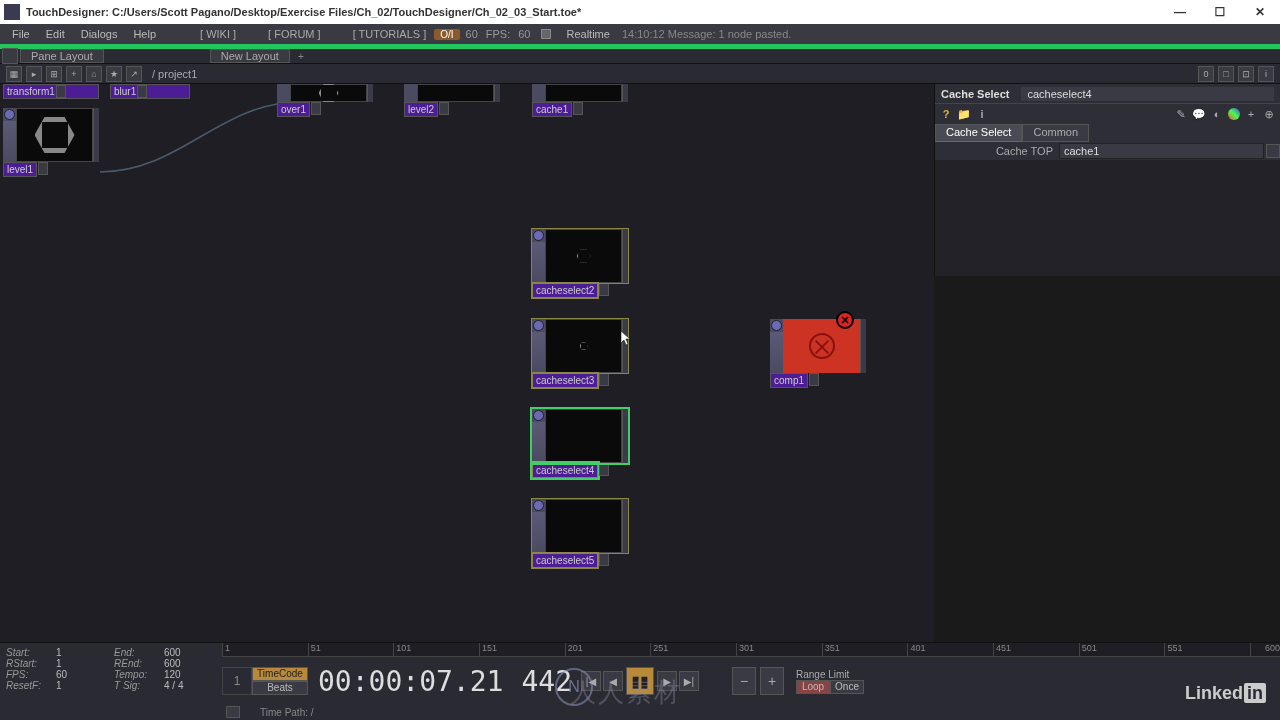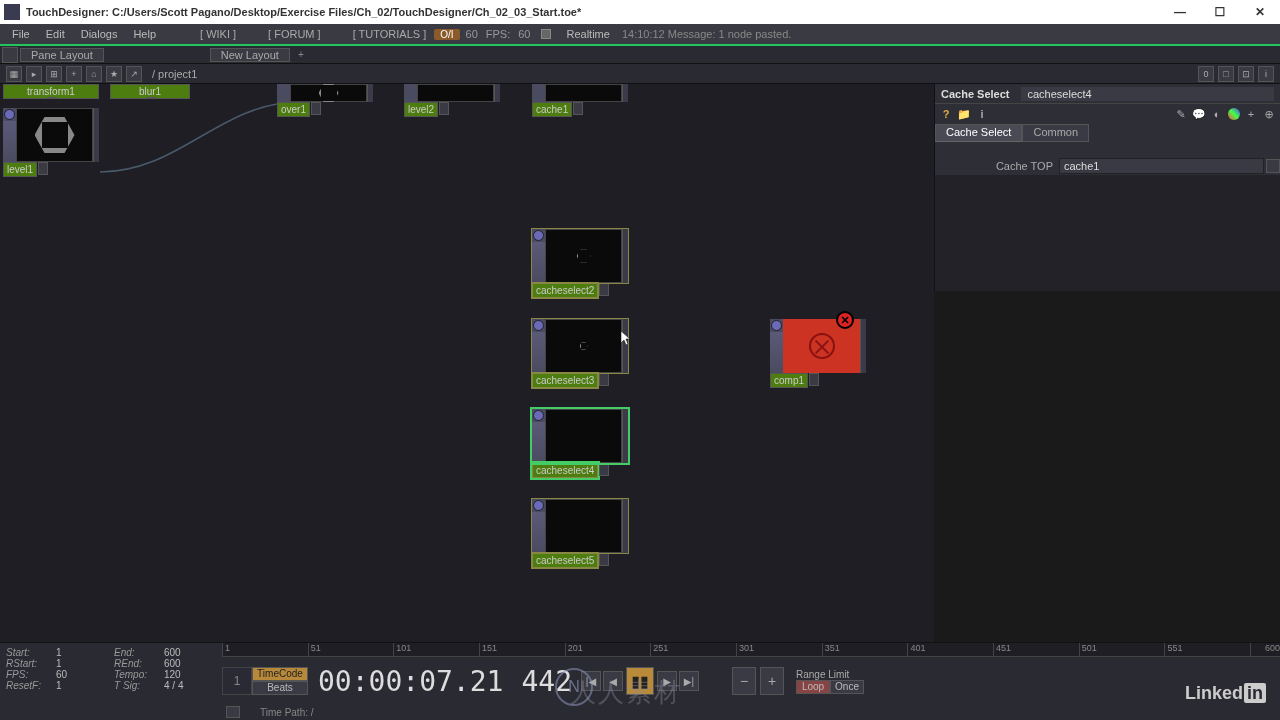--- a/index.html
+++ b/index.html
@@ -15,39 +15,39 @@
 .menubar { height: 20px; background: #3a3a42; display: flex; align-items: center; padding: 0 4px; font-size: 11px; color: #bbb; }
 .menu-item { padding: 0 8px; cursor: pointer; }
 .menu-link { padding: 0 6px; cursor: pointer; color: #aaa; }
 .menu-toggle { padding: 0 6px; background: #8a5a2a; color: #fff; border-radius: 2px; margin: 0 2px; font-size: 10px; }
 .menu-fps { padding: 0 4px; color: #999; }
 .menu-msg { padding: 0 6px; color: #888; }
 .realtime-check { display: inline-flex; align-items: center; gap: 16px; margin: 0 6px; }
 .checkbox { width: 10px; height: 10px; background: #666; border: 1px solid #888; }
 
 
-.panebar { height: 20px; background: #2a2a32; display: flex; align-items: center; font-size: 11px; color: #aaa; border-top: 2px solid #22c55e; border-bottom: 1px solid #111; }
+.panebar { height: 20px; background: #2a2a32; display: flex; align-items: center; font-size: 11px; color: #aaa; border-top: 5px solid #22c55e; border-bottom: 1px solid #111; }
 .pane-btn { width: 16px; height: 16px; margin: 0 2px; background: #3a3a42; border: 1px solid #555; }
 .pane-label { padding: 0 10px; border: 1px solid #555; background: #3a3a42; margin-right: 6px; }
 
 
 .pathbar { height: 20px; background: #2a2a32; display: flex; align-items: center; font-size: 11px; color: #aaa; padding: 0 4px; border-bottom: 1px solid #111; }
 .path-btn { width: 16px; height: 16px; margin: 0 2px; background: #3a3a42; border: 1px solid #555; display: flex; align-items: center; justify-content: center; font-size: 9px; }
 .path-text { padding: 0 8px; }
 
 
 .network { position: absolute; left: 0; top: 84px; right: 346px; bottom: 78px; background: #1e1e24; overflow: hidden; }
 .node { position: absolute; width: 96px; }
 .node-top { height: 54px; display: flex; }
 .node-side { width: 13px; background: #4a4a60; display: flex; flex-direction: column; }
 .node-dot { width: 11px; height: 11px; margin: 1px; background: #6a6ab8; border-radius: 50%; border: 1px solid #222; }
 .node-strip { flex: 1; background: linear-gradient(#5a5a78,#4a4a60); }
 .node-preview { flex: 1; background: #0a0a0a; border: 1px solid #444; display: flex; align-items: center; justify-content: center; }
 .node-out { width: 6px; background: #3a3a48; border-left: 1px solid #555; }
-.node-label { height: 15px; background: #4d7c0f; color: #ccc; font-size: 10px; padding: 1px 3px; display: flex; align-items: center; border: 1px solid #555; flex-direction: column; }
+.node-label { height: 15px; background: #4c1d95; color: #ccc; font-size: 10px; padding: 1px 3px; display: flex; align-items: center; border: 1px solid #555; }
 .node-flag { width: 10px; height: 13px; background: #3a3a44; border: 1px solid #555; margin-left: 1px; }
 .node.gold .node-top { outline: 1px solid #888844; }
 .node.gold .node-label { border-color: #888844; outline: 1px solid #888844; }
 .node.selected .node-top { outline: 2px solid #44cc66; }
 .node.selected .node-label { outline: 2px solid #44cc66; }
 .hex { width: 30px; height: 30px; border: 2px solid #888; transform: rotate(0deg); clip-path: polygon(25% 5%, 75% 5%, 100% 50%, 75% 95%, 25% 95%, 0% 50%); }
 .hex.big { width: 40px; height: 40px; border-width: 7px; }
 .hex.tiny { width: 14px; height: 14px; border-width: 1px; }
 .hex.mini { width: 8px; height: 8px; border-width: 1px; }
 .comp-preview { flex: 1; background: #cc3322; display: flex; align-items: center; justify-content: center; }
@@ -66,21 +66,21 @@
 
 .params { position: absolute; right: 0; top: 84px; width: 346px; background: #2e2e36; border-left: 1px solid #111; }
 .param-header { height: 20px; display: flex; align-items: center; font-size: 11px; color: #ddd; padding: 0 6px; border-bottom: 1px solid #444; }
 .param-header .op-type { font-weight: bold; margin-right: 12px; }
 .param-header .op-name { background: #3a3a44; padding: 1px 6px; flex: 1; }
 .param-toolbar { height: 20px; display: flex; align-items: center; padding: 0 4px; gap: 4px; }
 .param-tool { width: 14px; height: 14px; display: flex; align-items: center; justify-content: center; color: #aaa; font-size: 11px; }
 .param-tabs { display: flex; height: 18px; font-size: 11px; }
 .param-tab { padding: 1px 10px; background: #3a3a44; color: #aaa; border: 1px solid #555; cursor: pointer; }
 .param-tab.active { background: #4a4a54; color: #fff; border-bottom: 1px solid #666; }
-.param-row { display: flex; align-items: center; height: 18px; font-size: 11px; color: #aaa; margin-top: 15px; }
+.param-row { display: flex; align-items: center; height: 18px; font-size: 11px; color: #aaa; }
 .param-label { width: 124px; text-align: right; padding-right: 6px; }
 .param-field { flex: 1; background: #3a3a44; color: #ddd; padding: 1px 4px; border: 1px solid #222; }
 .param-slider { flex: 1; height: 14px; background: #3a3a44; position: relative; }
 .param-slider .fill { position: absolute; left: 0; top: 0; bottom: 0; width: 55%; background: #4a4a54; }
 .param-slider .val { position: absolute; left: 4px; top: 0; color: #ddd; font-size: 11px; }
 
 .param-dark { background: #222228; height: 116px; }
 
 
 .timeline { position: absolute; left: 0; right: 0; bottom: 0; height: 78px; background: #2a2a32; border-top: 1px solid #111; }

